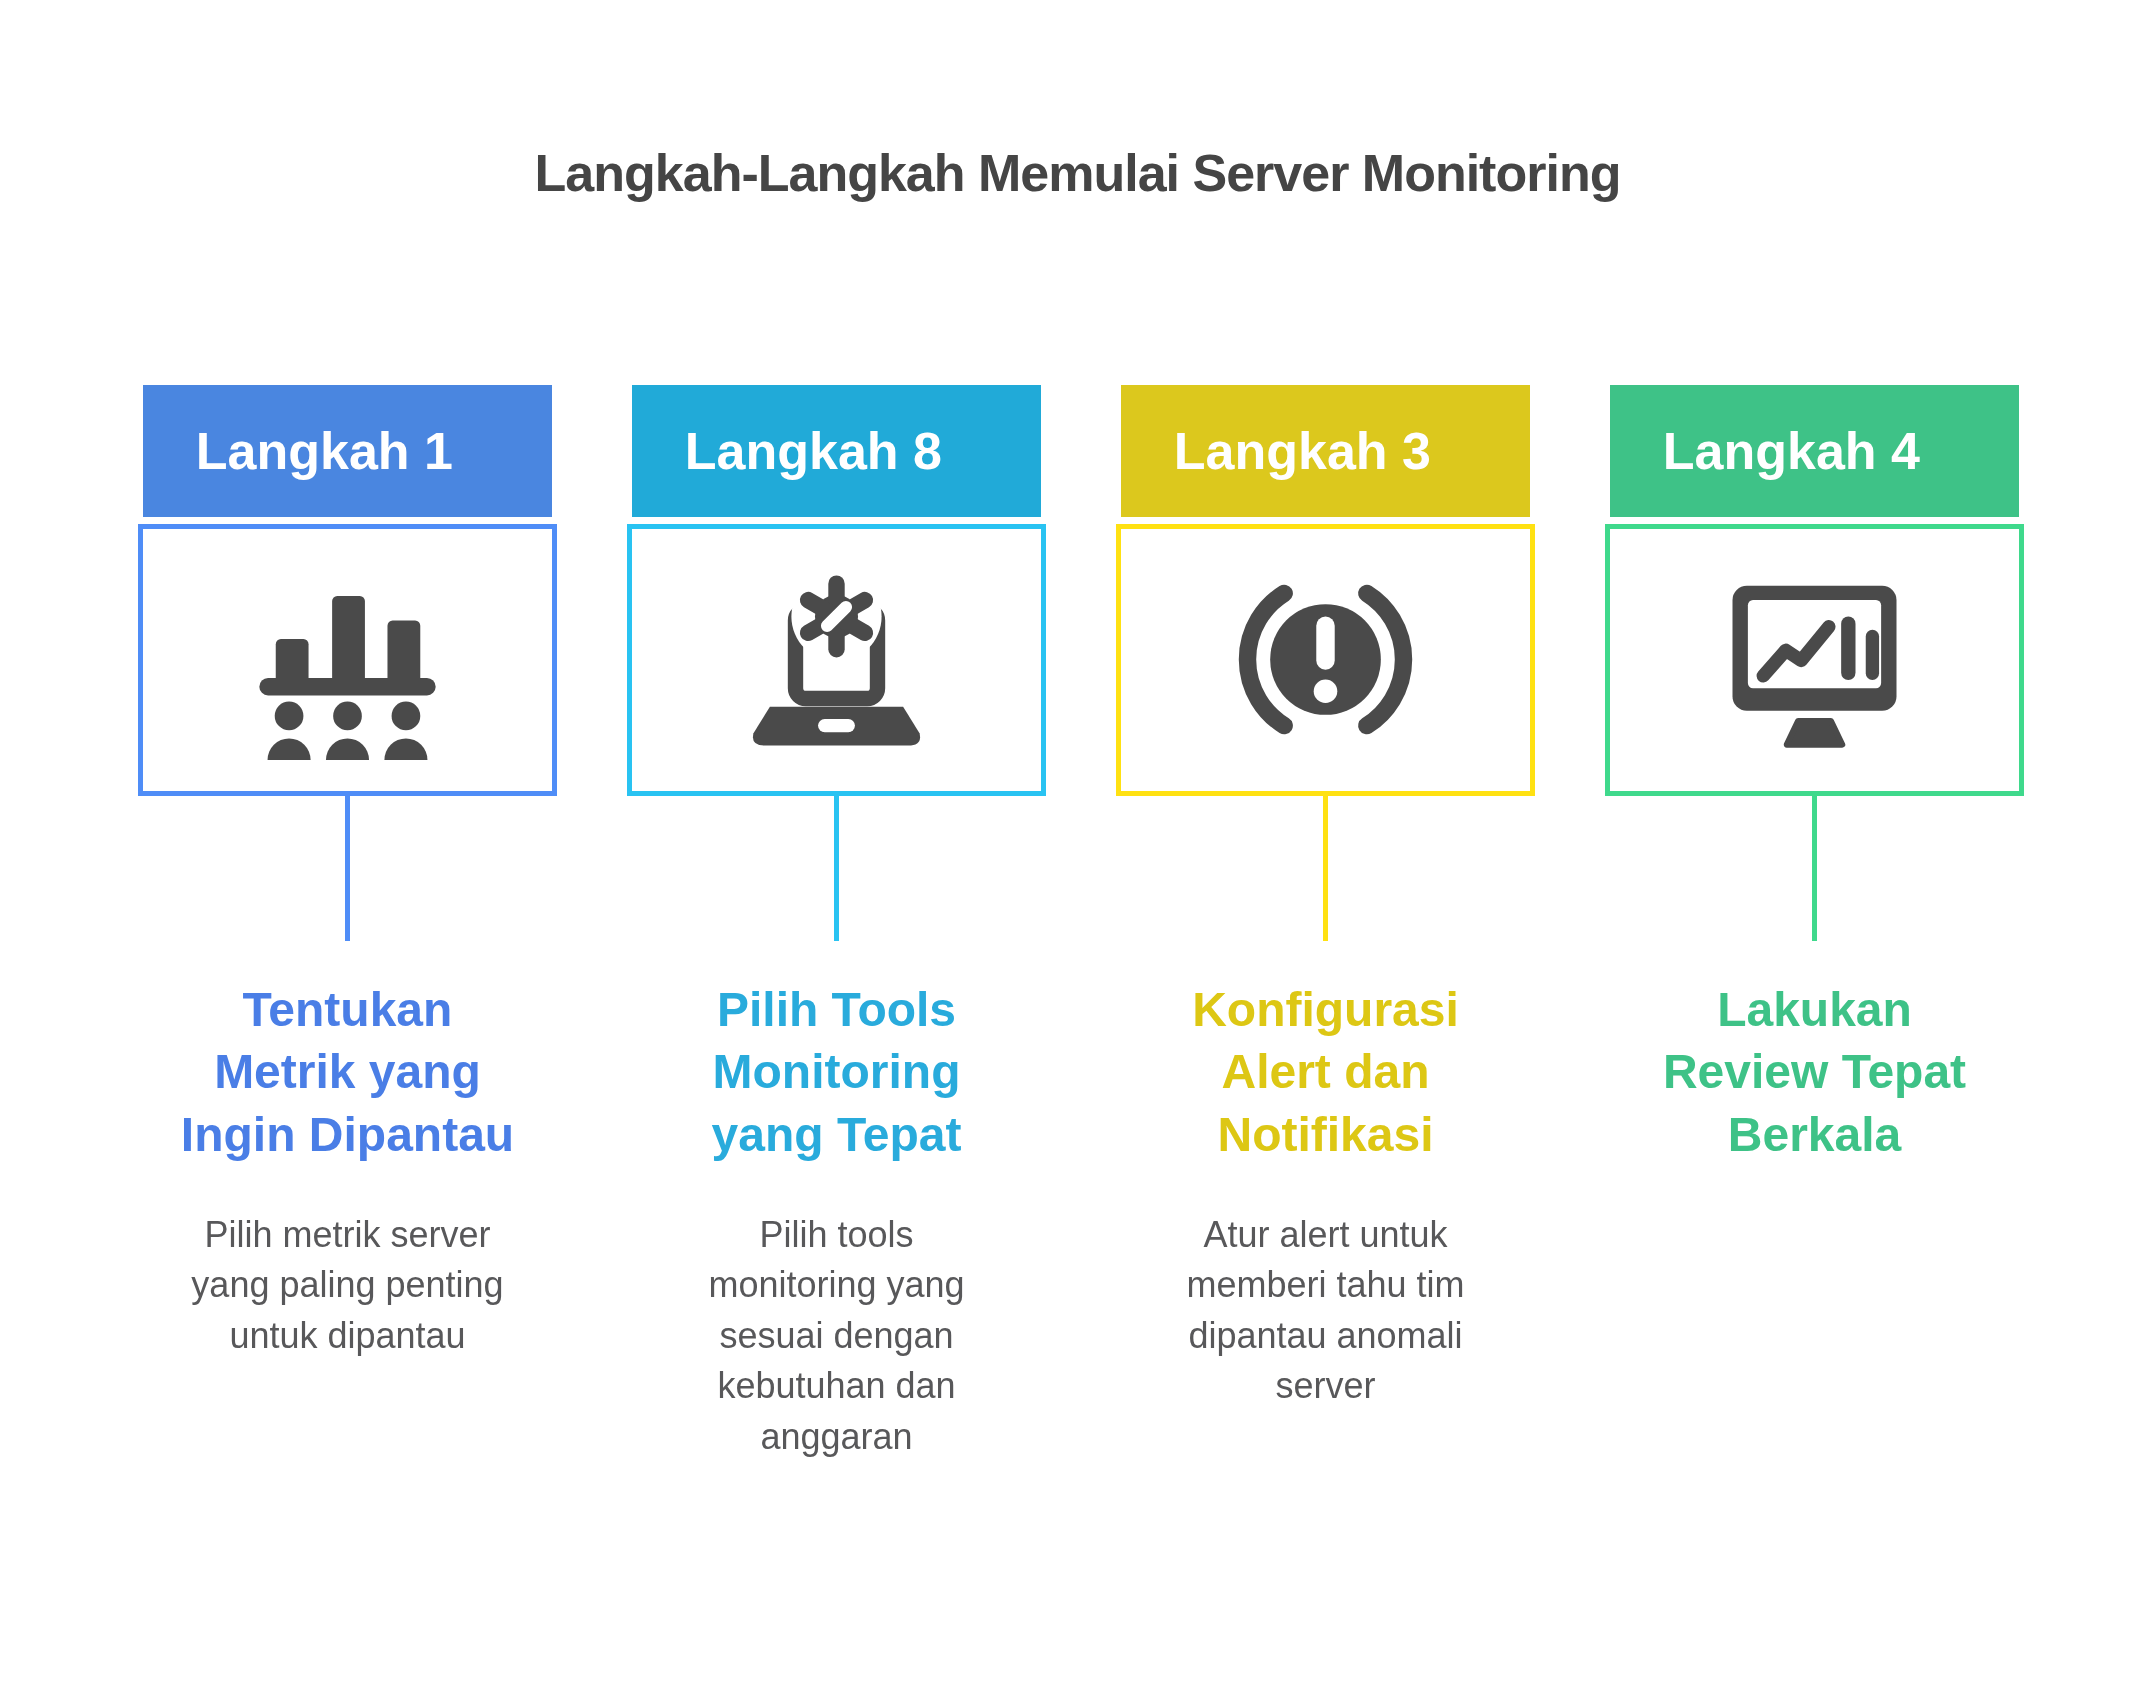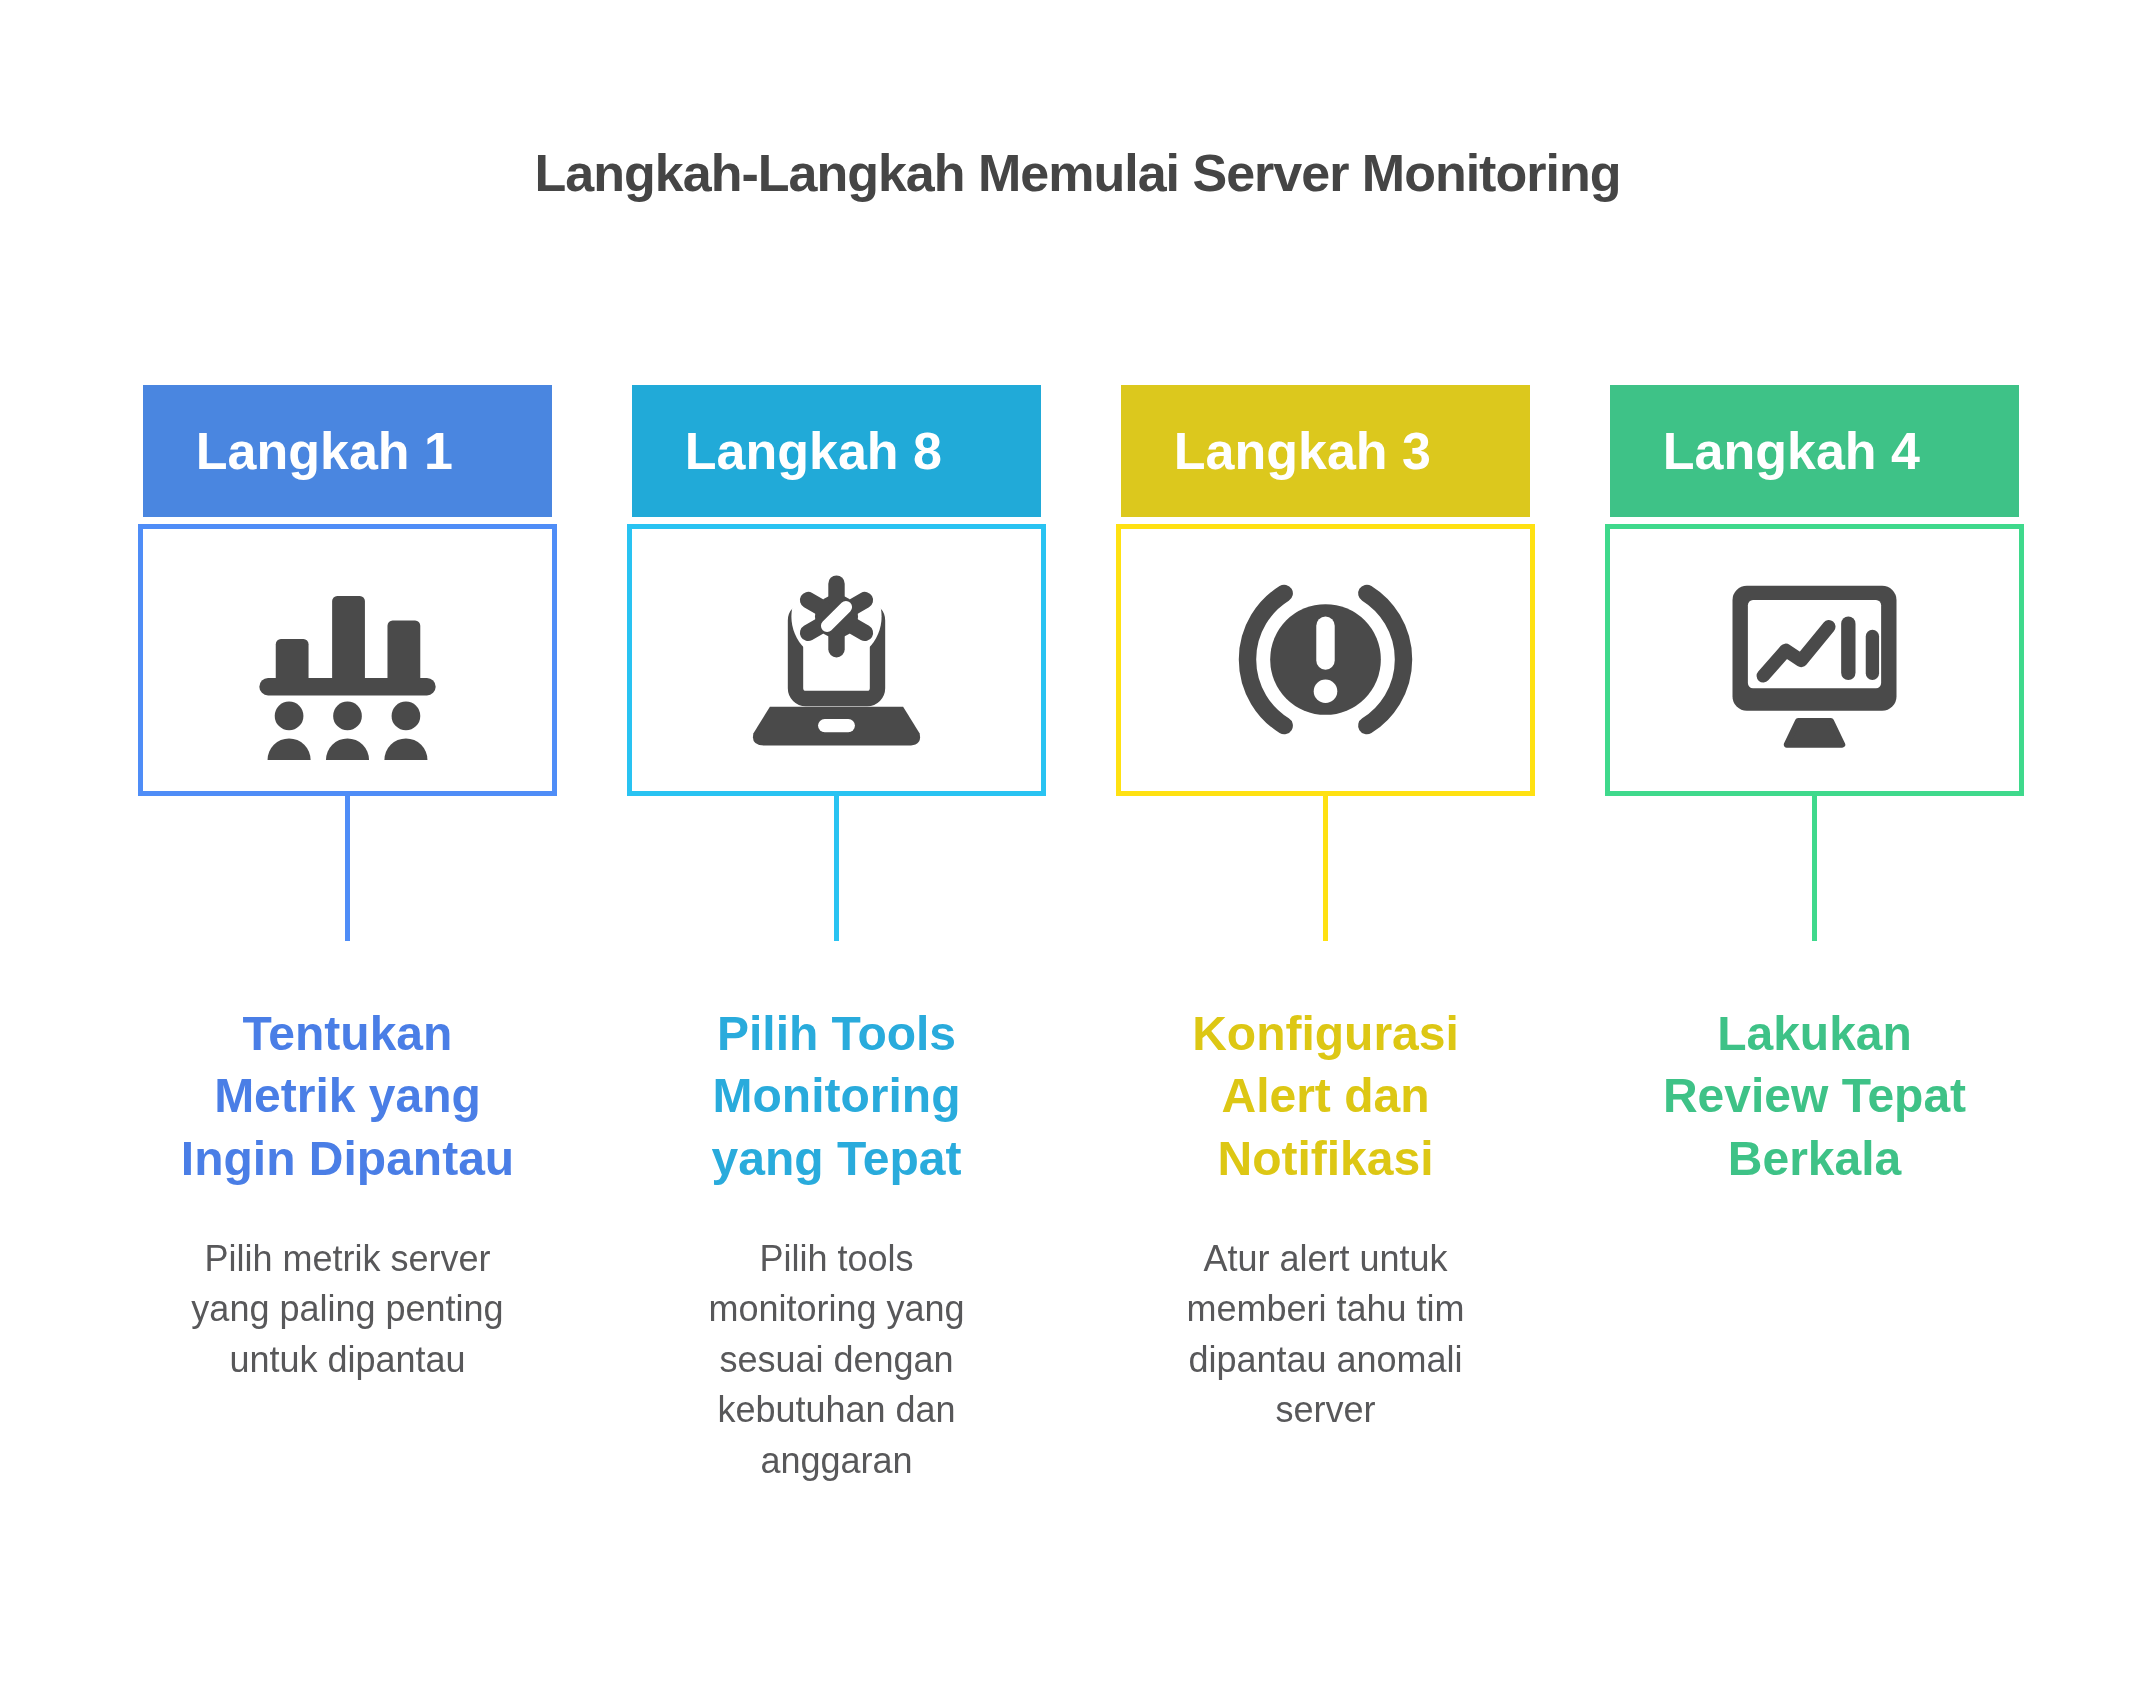--- a/index.html
+++ b/index.html
@@ -51,21 +51,21 @@
     display:flex;
     align-items:center;
     justify-content:center;
   }
   .connector{
     width:5.8px;height:145px;
     background:var(--accent);
     align-self:center;
   }
   .step-heading{
-    margin-top:62px;
+    margin-top:38px;
     text-align:center;
     font-size:48px;
     font-weight:bold;
     line-height:1.3;
     color:var(--heading-color);
     white-space:pre-line;
   }
   .step-desc{
     margin-top:44px;
     text-align:center;

